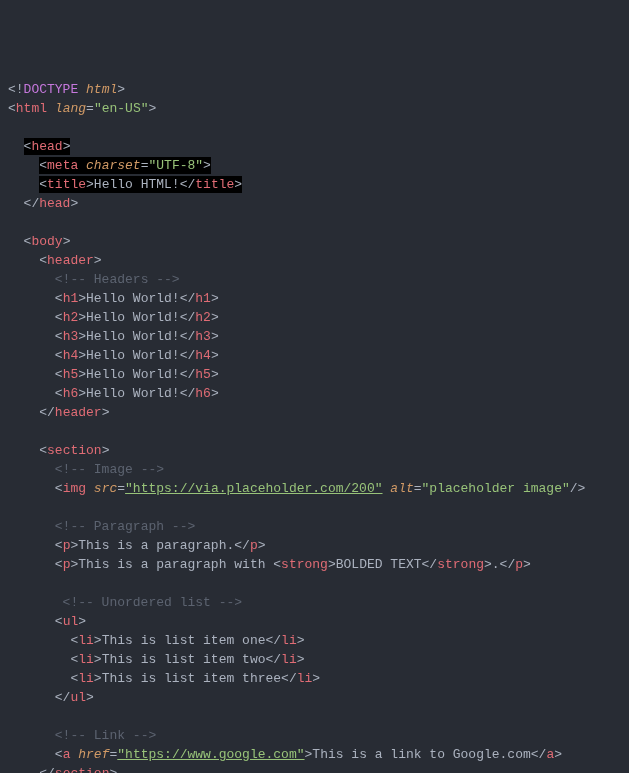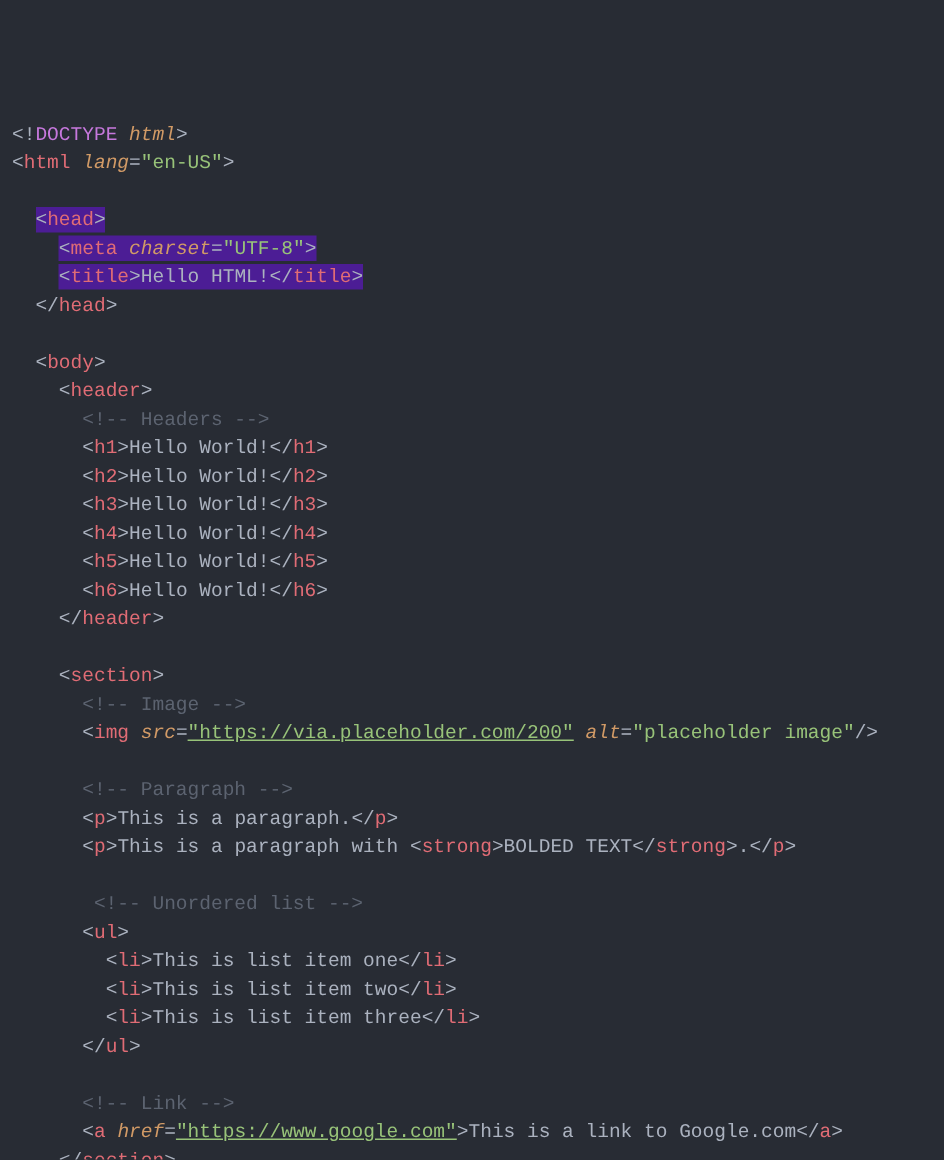--- a/index.html
+++ b/index.html
@@ -24,21 +24,21 @@
       white-space: pre;
     }
     .punct { color: #abb2bf; }
     .keyword { color: #c678dd; }
     .tag { color: #e06c75; }
     .attr { color: #d19a66; font-style: italic; }
     .string { color: #98c379; }
     .link-string { color: #98c379; text-decoration: underline; }
     .text { color: #abb2bf; }
     .comment { color: #5c6370; }
-    .highlight-bg { background: #4c1d95; padding: 1px 0; }
+    .highlight-bg { background: #000000; padding: 1px 0; }
   </style>
 </head>
 <body>
 
 
 
 <div><span class="line"><span class="punct">&lt;!</span><span class="keyword">DOCTYPE</span><span class="punct"> </span><span class="attr">html</span><span class="punct">&gt;</span></span><span class="line"><span class="punct">&lt;</span><span class="tag">html</span><span class="punct"> </span><span class="attr">lang</span><span class="punct">=</span><span class="string">"en-US"</span><span class="punct">&gt;</span></span><span class="line"> </span><span class="line">  <span class="highlight-bg"><span class="punct">&lt;</span><span class="tag">head</span><span class="punct">&gt;</span></span></span><span class="line">    <span class="highlight-bg"><span class="punct">&lt;</span><span class="tag">meta</span><span class="punct"> </span><span class="attr">charset</span><span class="punct">=</span><span class="string">"UTF-8"</span><span class="punct">&gt;</span></span></span><span class="line">    <span class="highlight-bg"><span class="punct">&lt;</span><span class="tag">title</span><span class="punct">&gt;</span><span class="text">Hello HTML!</span><span class="punct">&lt;/</span><span class="tag">title</span><span class="punct">&gt;</span></span></span><span class="line">  <span class="punct">&lt;/</span><span class="tag">head</span><span class="punct">&gt;</span></span><span class="line"> </span><span class="line">  <span class="punct">&lt;</span><span class="tag">body</span><span class="punct">&gt;</span></span><span class="line">    <span class="punct">&lt;</span><span class="tag">header</span><span class="punct">&gt;</span></span><span class="line">      <span class="comment">&lt;!-- Headers --&gt;</span></span><span class="line">      <span class="punct">&lt;</span><span class="tag">h1</span><span class="punct">&gt;</span><span class="text">Hello World!</span><span class="punct">&lt;/</span><span class="tag">h1</span><span class="punct">&gt;</span></span><span class="line">      <span class="punct">&lt;</span><span class="tag">h2</span><span class="punct">&gt;</span><span class="text">Hello World!</span><span class="punct">&lt;/</span><span class="tag">h2</span><span class="punct">&gt;</span></span><span class="line">      <span class="punct">&lt;</span><span class="tag">h3</span><span class="punct">&gt;</span><span class="text">Hello World!</span><span class="punct">&lt;/</span><span class="tag">h3</span><span class="punct">&gt;</span></span><span class="line">      <span class="punct">&lt;</span><span class="tag">h4</span><span class="punct">&gt;</span><span class="text">Hello World!</span><span class="punct">&lt;/</span><span class="tag">h4</span><span class="punct">&gt;</span></span><span class="line">      <span class="punct">&lt;</span><span class="tag">h5</span><span class="punct">&gt;</span><span class="text">Hello World!</span><span class="punct">&lt;/</span><span class="tag">h5</span><span class="punct">&gt;</span></span><span class="line">      <span class="punct">&lt;</span><span class="tag">h6</span><span class="punct">&gt;</span><span class="text">Hello World!</span><span class="punct">&lt;/</span><span class="tag">h6</span><span class="punct">&gt;</span></span><span class="line">    <span class="punct">&lt;/</span><span class="tag">header</span><span class="punct">&gt;</span></span><span class="line"> </span><span class="line">    <span class="punct">&lt;</span><span class="tag">section</span><span class="punct">&gt;</span></span><span class="line">      <span class="comment">&lt;!-- Image --&gt;</span></span><span class="line">      <span class="punct">&lt;</span><span class="tag">img</span><span class="punct"> </span><span class="attr">src</span><span class="punct">=</span><span class="link-string">"https://via.placeholder.com/200"</span><span class="punct"> </span><span class="attr">alt</span><span class="punct">=</span><span class="string">"placeholder image"</span><span class="punct">/&gt;</span></span><span class="line"> </span><span class="line">      <span class="comment">&lt;!-- Paragraph --&gt;</span></span><span class="line">      <span class="punct">&lt;</span><span class="tag">p</span><span class="punct">&gt;</span><span class="text">This is a paragraph.</span><span class="punct">&lt;/</span><span class="tag">p</span><span class="punct">&gt;</span></span><span class="line">      <span class="punct">&lt;</span><span class="tag">p</span><span class="punct">&gt;</span><span class="text">This is a paragraph with </span><span class="punct">&lt;</span><span class="tag">strong</span><span class="punct">&gt;</span><span class="text">BOLDED TEXT</span><span class="punct">&lt;/</span><span class="tag">strong</span><span class="punct">&gt;</span><span class="text">.</span><span class="punct">&lt;/</span><span class="tag">p</span><span class="punct">&gt;</span></span><span class="line"> </span><span class="line">       <span class="comment">&lt;!-- Unordered list --&gt;</span></span><span class="line">      <span class="punct">&lt;</span><span class="tag">ul</span><span class="punct">&gt;</span></span><span class="line">        <span class="punct">&lt;</span><span class="tag">li</span><span class="punct">&gt;</span><span class="text">This is list item one</span><span class="punct">&lt;/</span><span class="tag">li</span><span class="punct">&gt;</span></span><span class="line">        <span class="punct">&lt;</span><span class="tag">li</span><span class="punct">&gt;</span><span class="text">This is list item two</span><span class="punct">&lt;/</span><span class="tag">li</span><span class="punct">&gt;</span></span><span class="line">        <span class="punct">&lt;</span><span class="tag">li</span><span class="punct">&gt;</span><span class="text">This is list item three</span><span class="punct">&lt;/</span><span class="tag">li</span><span class="punct">&gt;</span></span><span class="line">      <span class="punct">&lt;/</span><span class="tag">ul</span><span class="punct">&gt;</span></span><span class="line"> </span><span class="line">      <span class="comment">&lt;!-- Link --&gt;</span></span><span class="line">      <span class="punct">&lt;</span><span class="tag">a</span><span class="punct"> </span><span class="attr">href</span><span class="punct">=</span><span class="link-string">"https://www.google.com"</span><span class="punct">&gt;</span><span class="text">This is a link to Google.com</span><span class="punct">&lt;/</span><span class="tag">a</span><span class="punct">&gt;</span></span><span class="line">    <span class="punct">&lt;/</span><span class="tag">section</span><span class="punct">&gt;</span></span></div>
 
 
 

